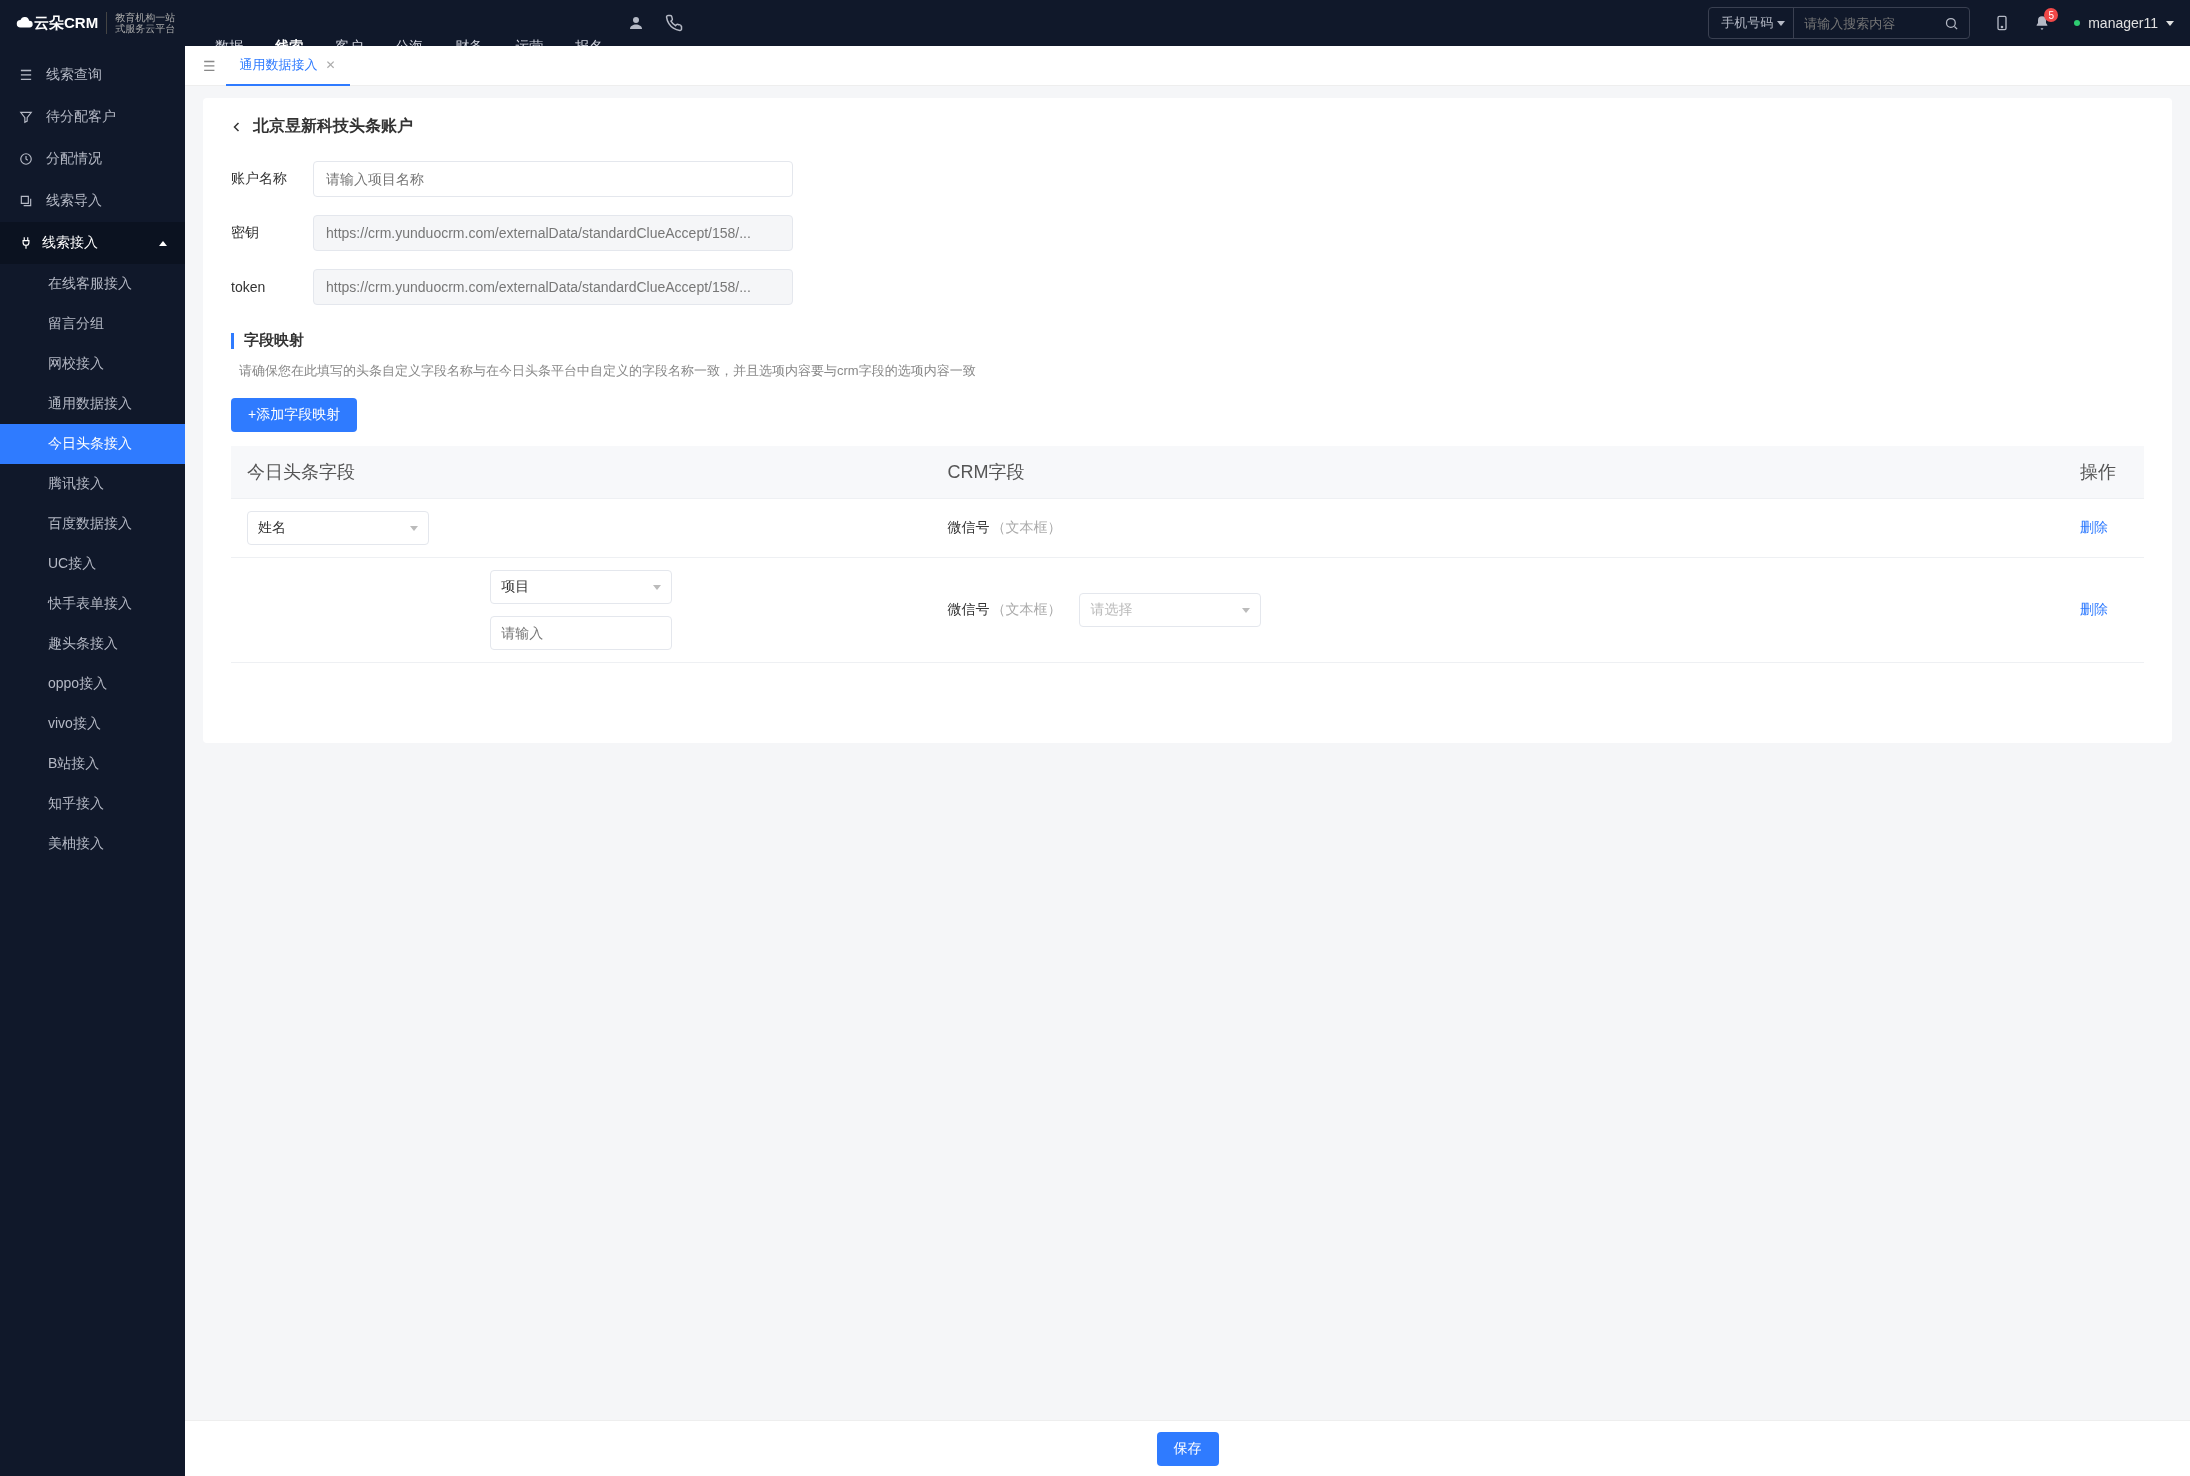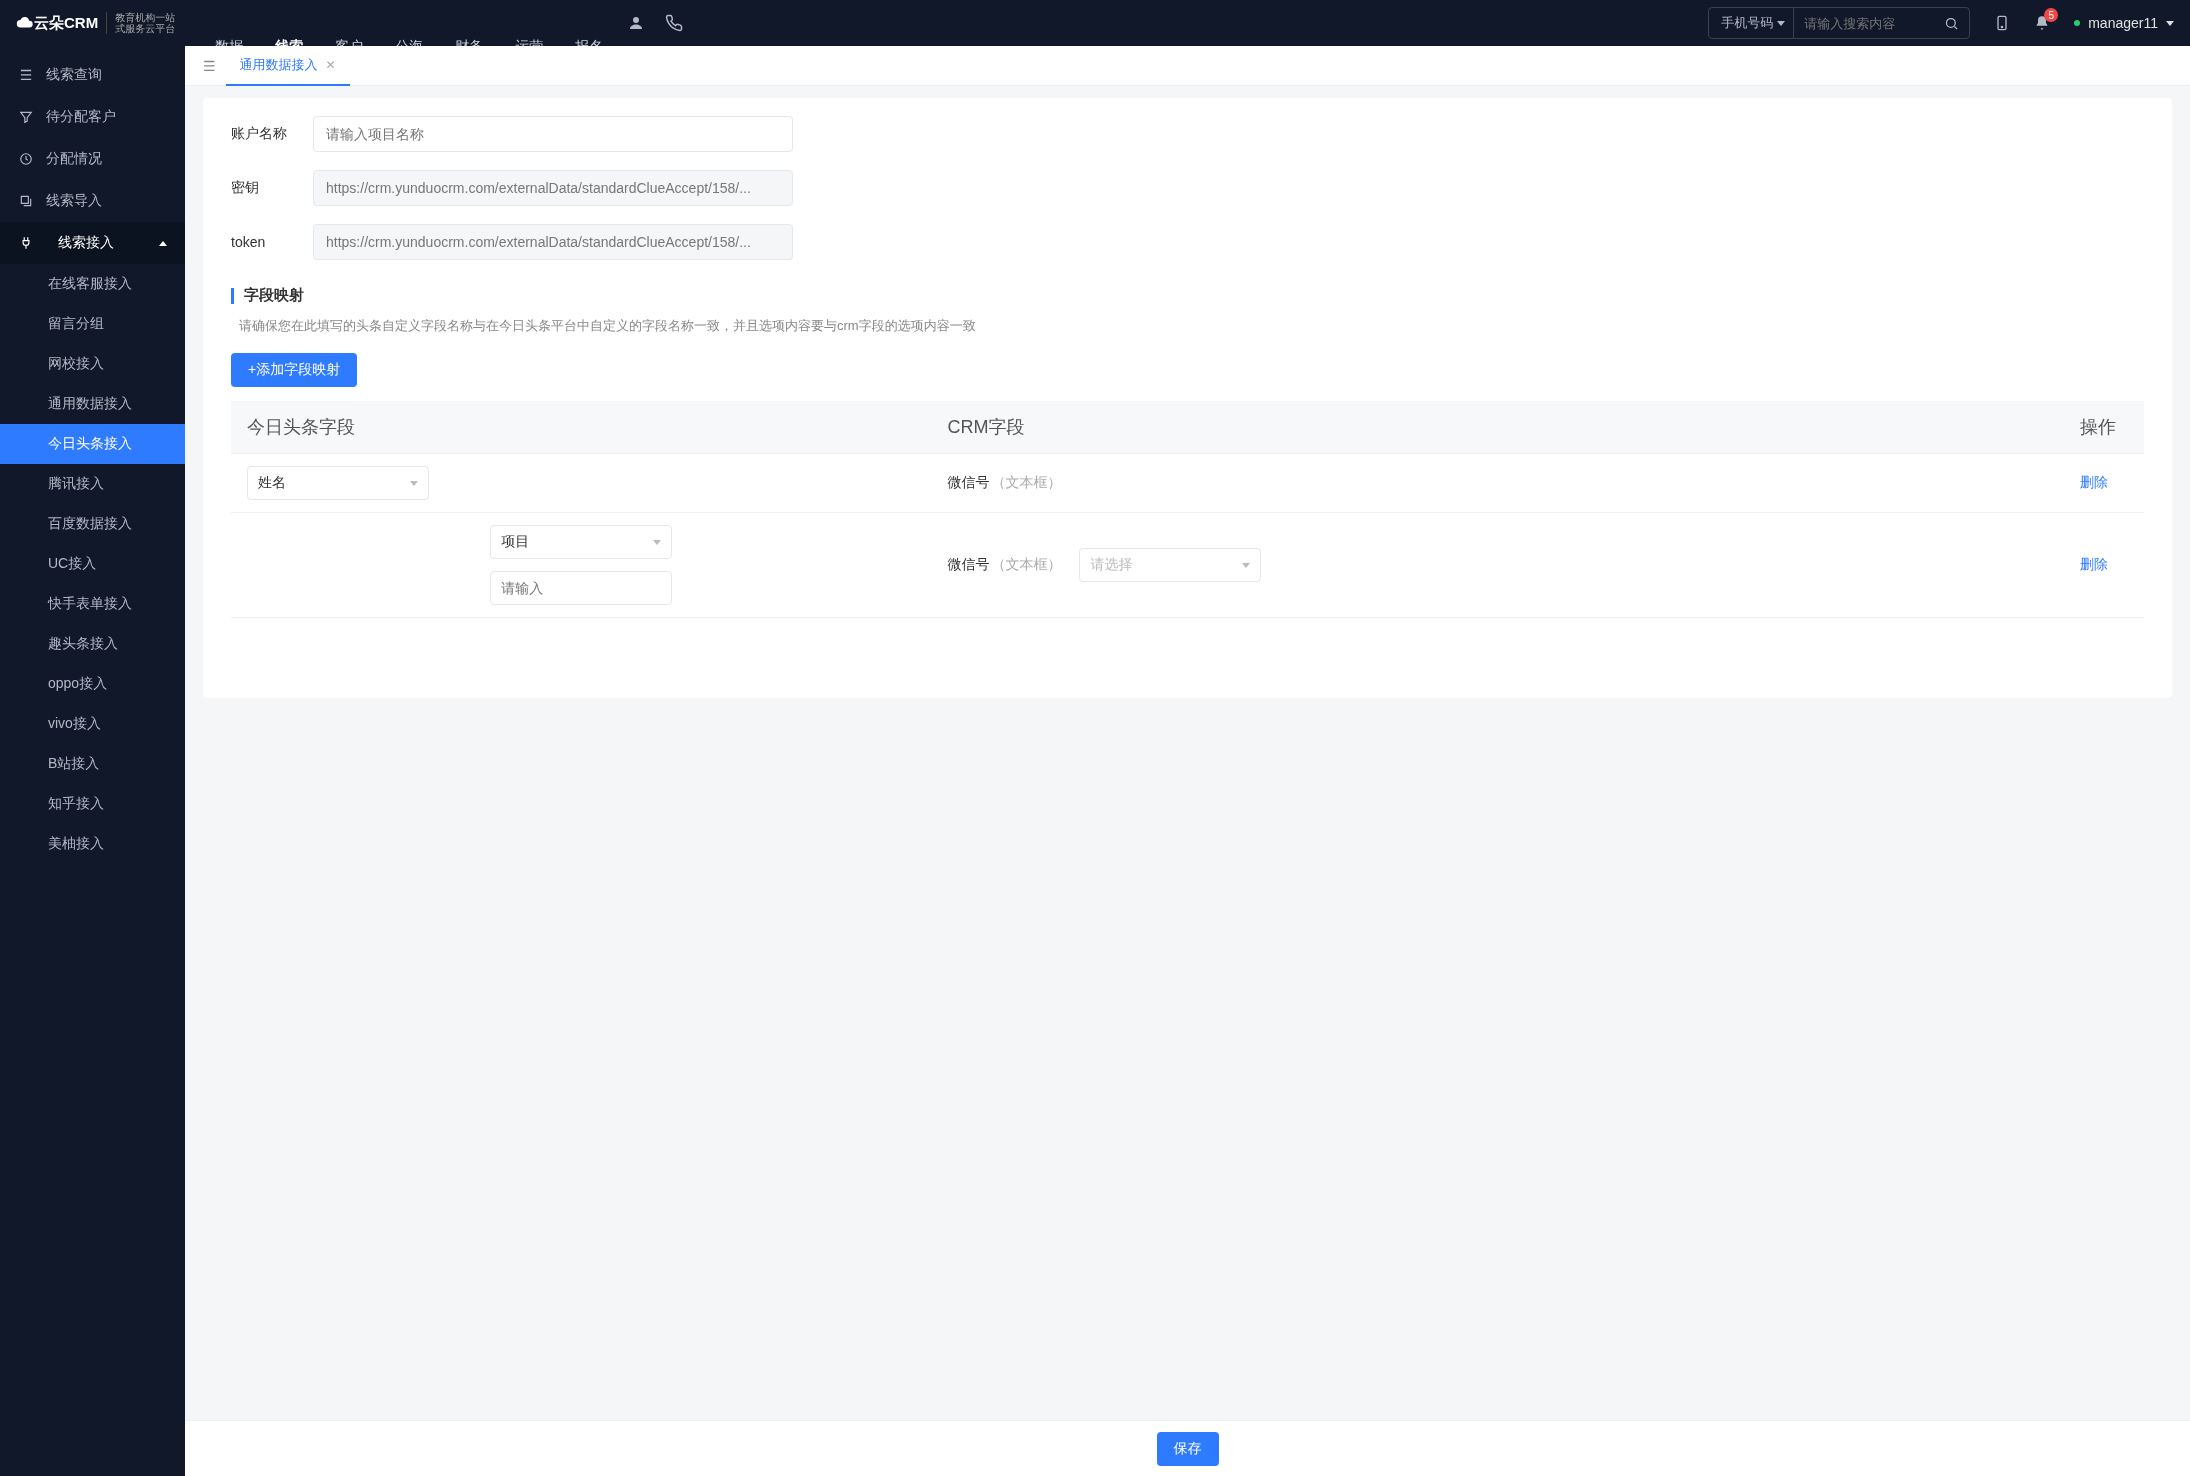--- a/index.html
+++ b/index.html
@@ -23,21 +23,21 @@
 .notif { position:relative; color:#b5b9c5; }
 .notif .badge { position:absolute; top:-6px; right:-8px; background:#f04848; color:#fff; font-size:10px; min-width:14px; height:14px; border-radius:7px; display:flex; align-items:center; justify-content:center; padding:0 3px; }
 .userwrap { display:flex; align-items:center; gap:8px; color:#e0e0e0; font-size:14px; }
 .userwrap .dot { width:6px; height:6px; border-radius:50%; background:#2ecc71; }
 
 .layout { display:flex; min-height: calc(100vh - 46px); }
 
 .sidebar { width:185px; background:#10182a; color:#b5b9c5; padding-top:8px; }
 .sb-item { display:flex; align-items:center; gap:12px; padding:12px 18px; cursor:pointer; font-size:14px; }
 .sb-item.expanded { background:#0b1220; color:#fff; justify-content:space-between; }
-.sb-item .lwrap { display:flex; align-items:center; gap:24px; }
+.sb-item .lwrap { display:flex; align-items:center; gap:8px; }
 .sb-sub { padding:11px 18px 11px 48px; cursor:pointer; font-size:14px; }
 .sb-sub.active { background:#2f7bff; color:#fff; }
 .sb-icon { width:16px; display:inline-flex; justify-content:center; }
 
 .main { flex:1; background:#f5f6f8; display:flex; flex-direction:column; }
 .tabbar { background:#fff; height:40px; display:flex; align-items:center; padding:0 8px; border-bottom:1px solid #eee; }
 .tabbar .collapse-ico { padding:0 10px; color:#888; cursor:pointer; }
 .tab { display:flex; align-items:center; gap:8px; padding:0 14px; height:40px; border-bottom:2px solid transparent; cursor:pointer; font-size:13px; }
 .tab.active { color:#2f7bff; border-bottom-color:#2f7bff; }
 .tab .x { color:#aaa; font-size:12px; }
@@ -222,20 +222,28 @@
     <div class="tabbar">
       <span class="collapse-ico">☰</span>
       <div class="tab active">
         <span>通用数据接入</span>
         <span class="x">✕</span>
       </div>
     </div>
 
     <div class="content">
 
+      <div class="crumbhead">
+        <span class="back">
+            <svg width="12" height="16" viewBox="0 0 24 24" fill="none" stroke="currentColor" stroke-width="3">
+              <path d="M15 4l-8 8 8 8"></path>
+            </svg>
+          </span>
+        <span>北京昱新科技头条账户</span>
+      </div>
 
       <div class="form-row">
         <div class="lbl">账户名称</div>
         <div class="inp">
           <input placeholder="请输入项目名称" style="">
         </div>
       </div>
 
       <div class="form-row">
         <div class="lbl">密钥</div>

